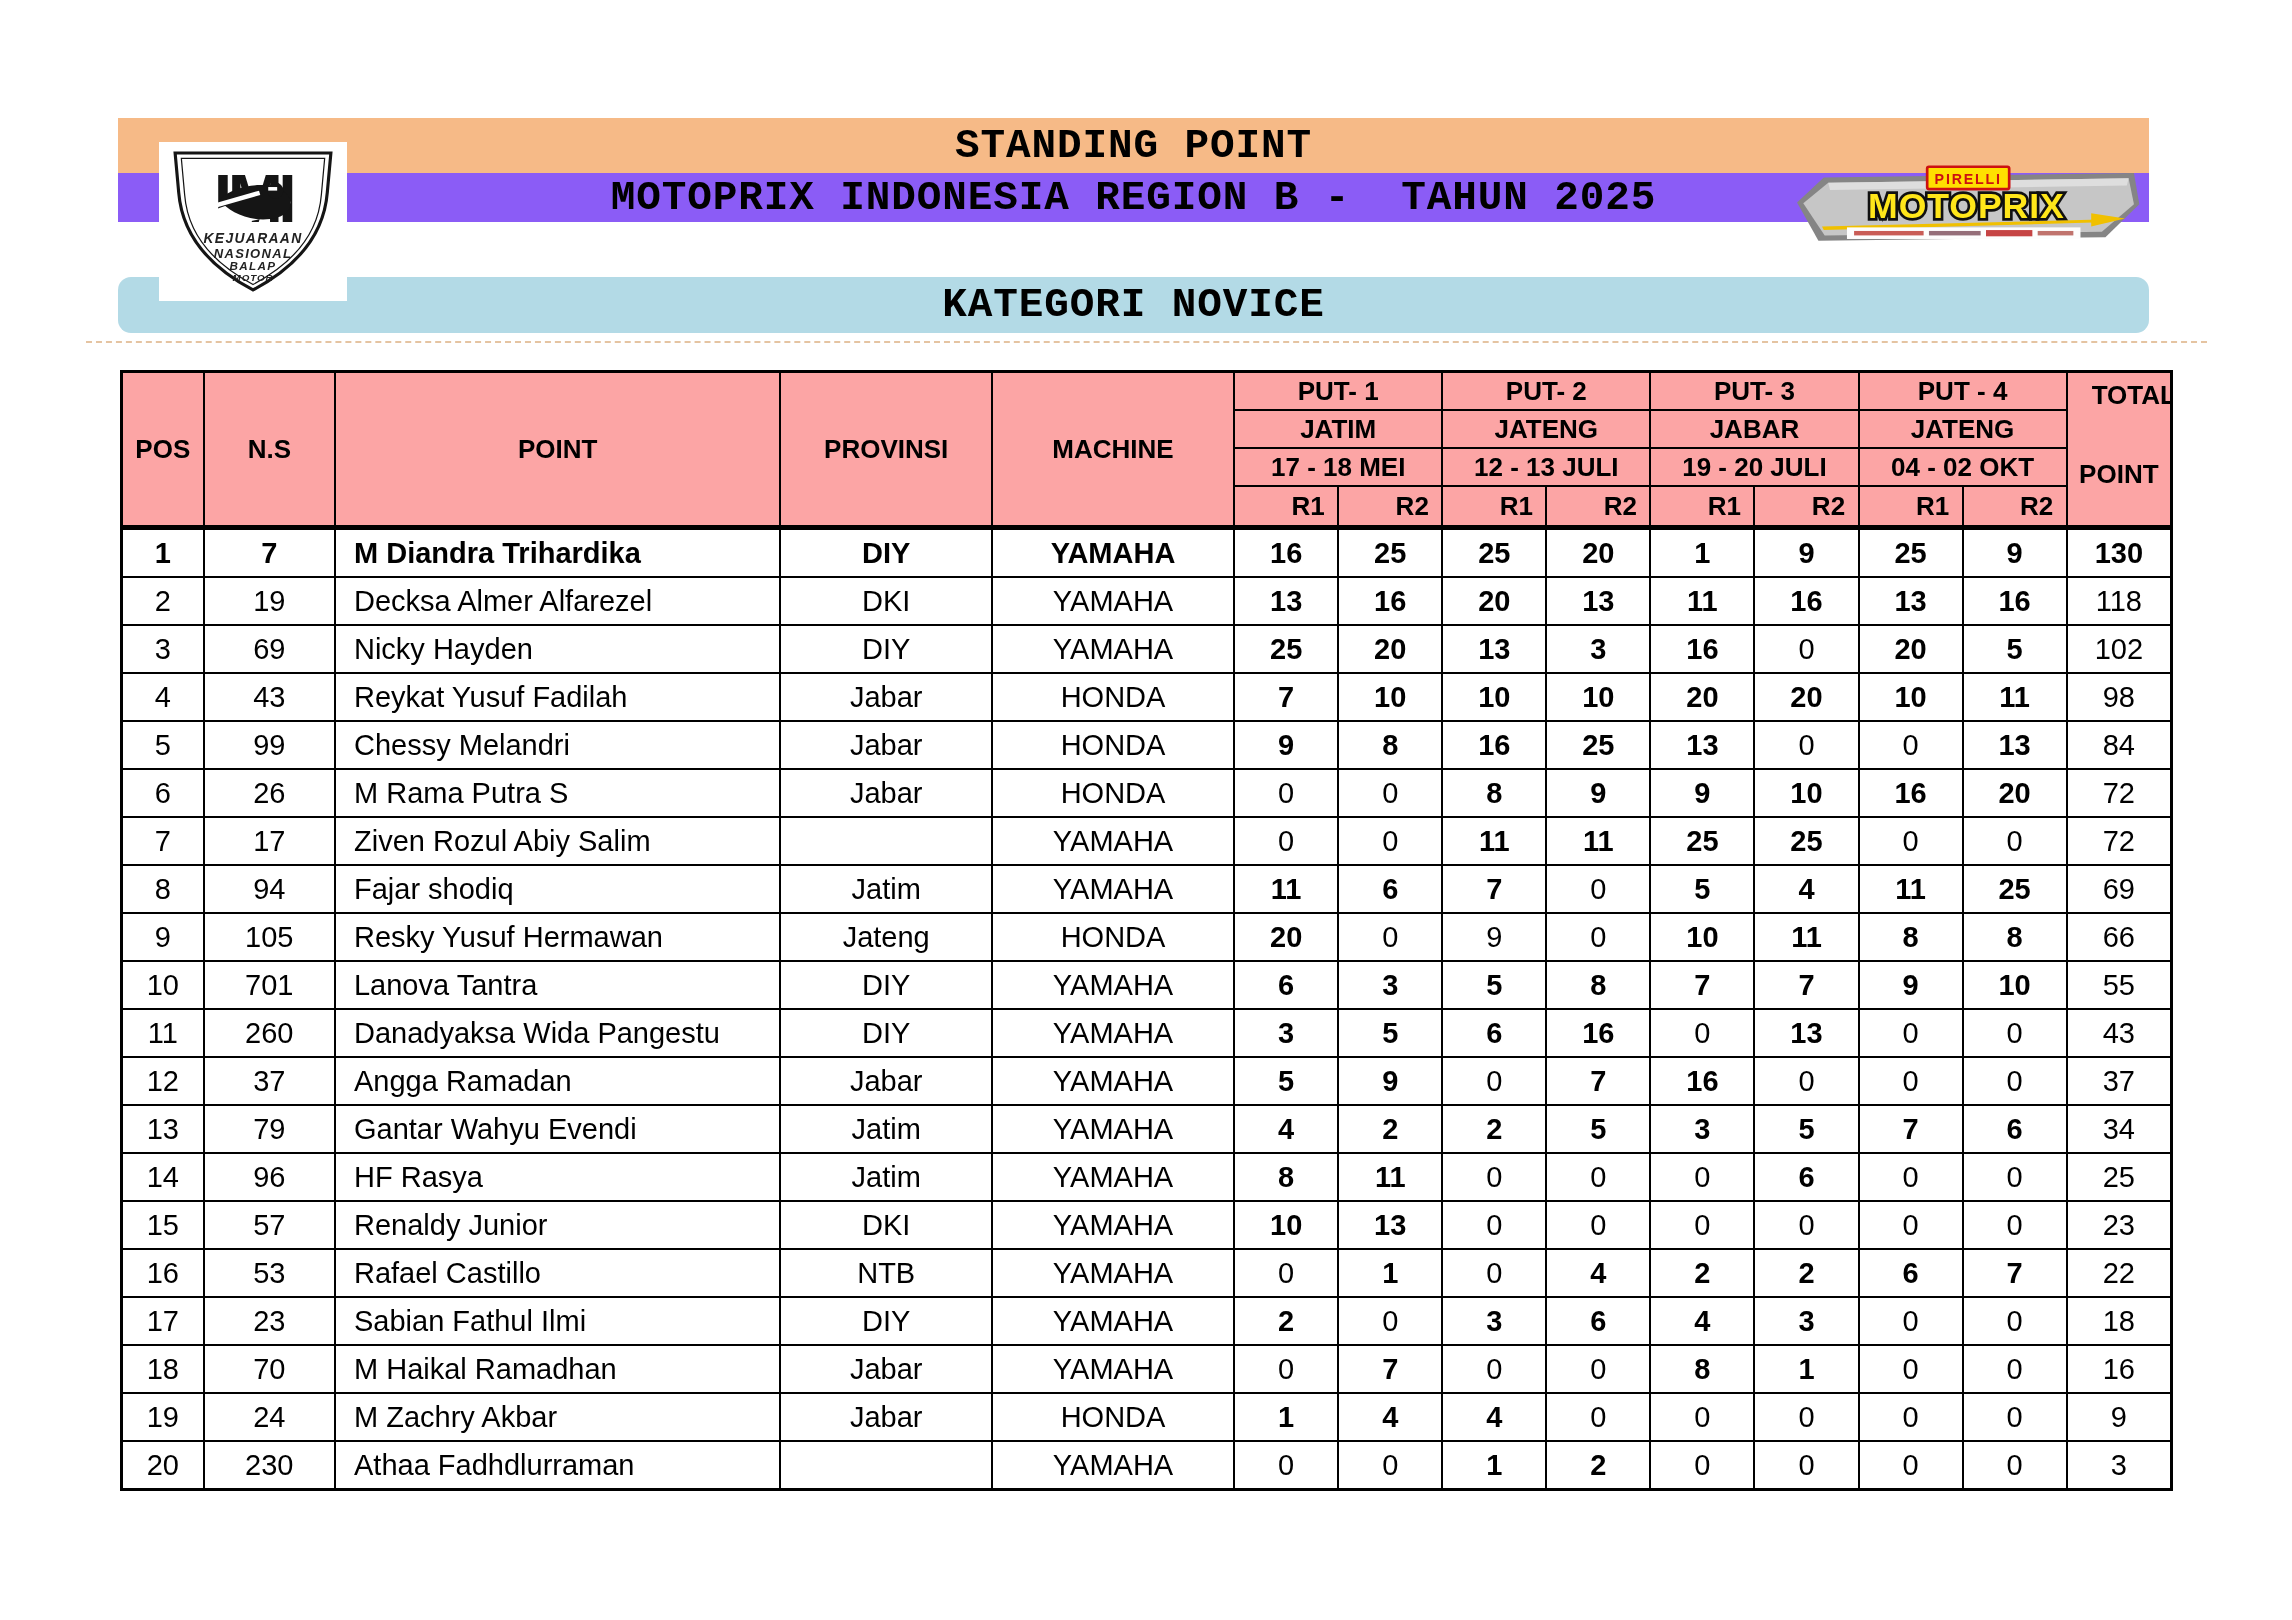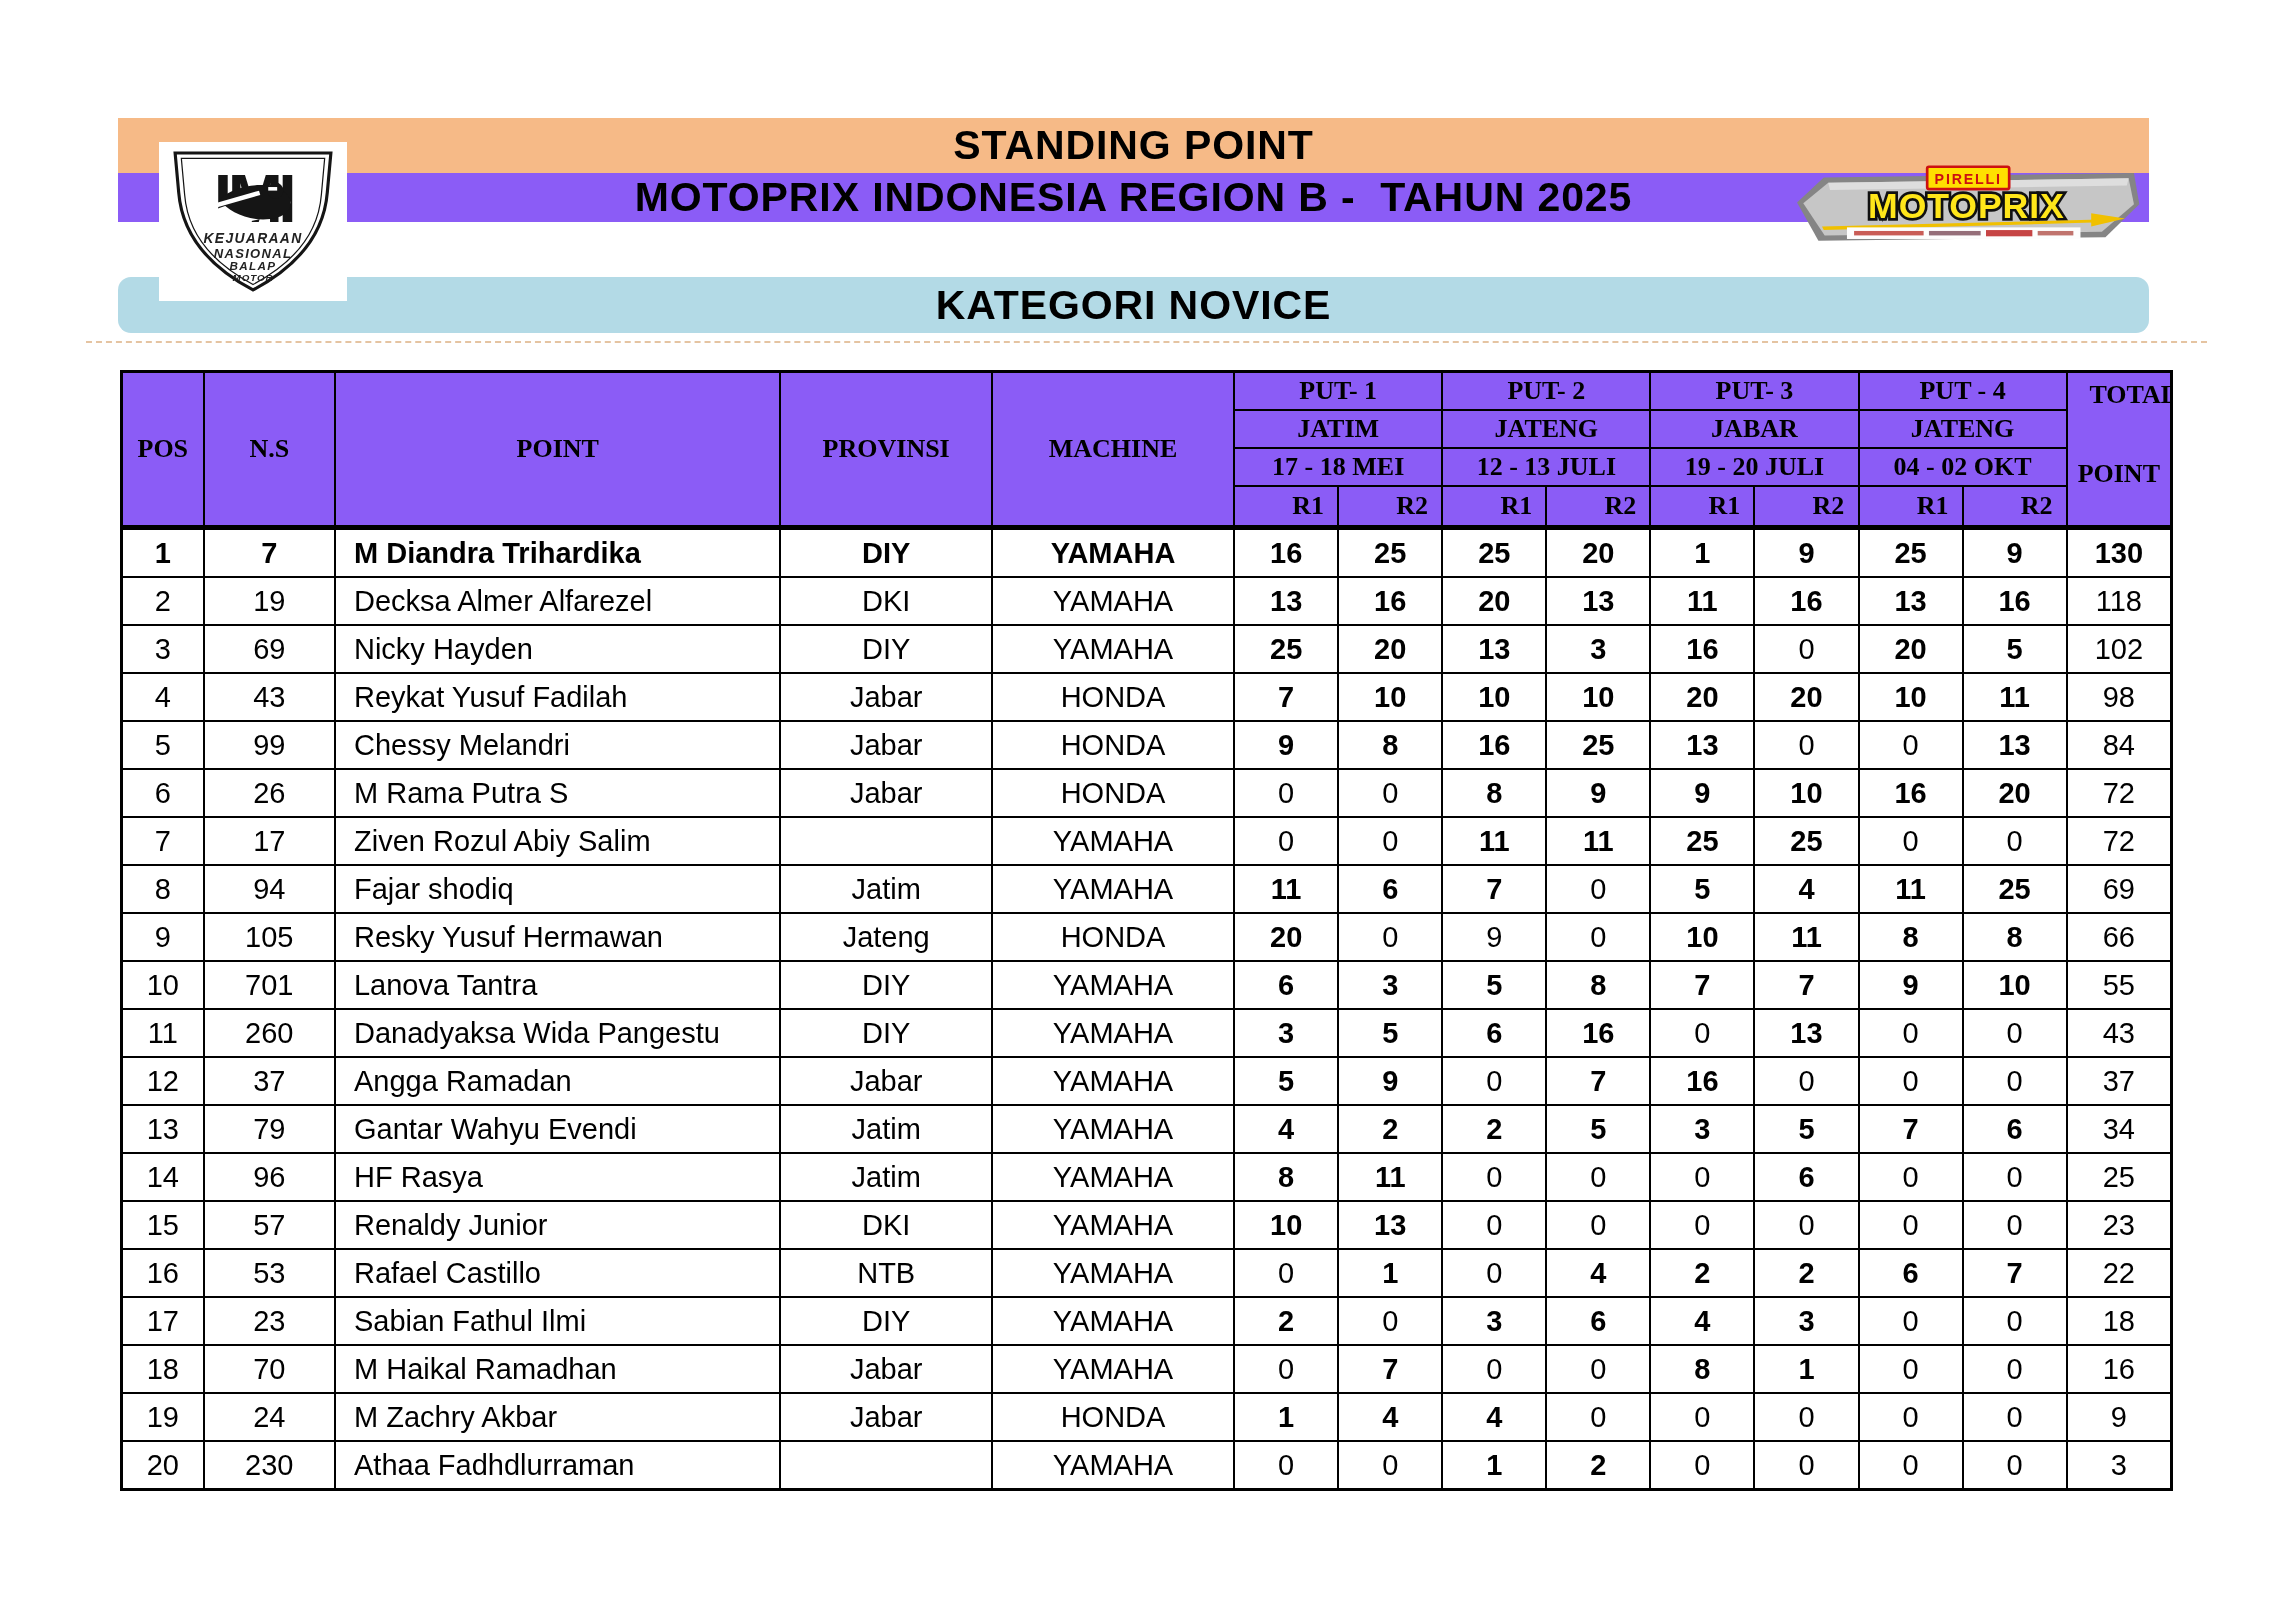--- a/index.html
+++ b/index.html
@@ -1,21 +1,21 @@
 <!DOCTYPE html>
 <html style="font-size:14.3px"><head>
 <meta charset="utf-8">
 <style>
   html,body{margin:0;padding:0;background:#ffffff;}
   .page{
     position:relative;width:2293px;height:1620px;background:#ffffff;overflow:hidden;
     font-family:"Liberation Sans", sans-serif;color:#000;
   }
   
-  .band{position:absolute;left:118px;width:2031px;display:flex;align-items:center;justify-content:center;}
+  .band{position:absolute;left:118px;width:2031px;display:flex;align-items:center;justify-content:center;font-family:Liberation Mono, monospace;}
   .band1{top:118px;height:55px;background:#f6ba87;}
   .band2{top:173px;height:49px;background:#8b5cf6;}
   .band3{top:277px;height:56px;background:#b3dae6;border-radius:13px;}
   .band-title{font-size:41px;font-weight:700;letter-spacing:0.9px;white-space:pre;}
   .dashed-line{position:absolute;top:341px;left:86px;width:2121px;border-top:2.7px dashed #e5c4a2;}
 
   
   .imi-logo{position:absolute;left:159px;top:142px;width:188px;height:159px;background:#ffffff;}
   
   .pirelli-logo{position:absolute;left:1791px;top:165px;width:349px;height:82px;}
@@ -23,21 +23,21 @@
   
   table.standings{
     position:absolute;left:120px;top:370px;width:2053px;
     border-collapse:collapse;table-layout:fixed;
     border:3.6px solid #000;
   }
   table.standings th, table.standings td{
     border:2.7px solid #000;padding:0;text-align:center;vertical-align:middle;
     overflow:hidden;white-space:nowrap;
   }
-  thead th{background:#8b5cf6;font-weight:700;font-size:26px;font-family:Liberation Serif, serif;}
+  thead th{background:#fca5a5;font-weight:700;font-size:26px;}
   thead tr.h1 th{height:36px;}
   thead tr.h2 th{height:36px;}
   thead tr.h3 th{height:36px;}
   thead tr.h4 th{height:38px;padding-left:44px;}
   thead tr.h4 th, thead th.span-col{border-bottom:5.4px solid #000;}
   th.total-th{position:relative;}
   th.total-th .tot-top{position:absolute;top:7.2px;left:15px;width:100%;}
   th.total-th .tot-bottom{position:absolute;top:86px;left:0;width:100%;}
   tbody td{height:46px;font-size:29px;font-weight:400;background:#ffffff;}
   tbody td.name-cell{text-align:left;padding-left:18px;}

